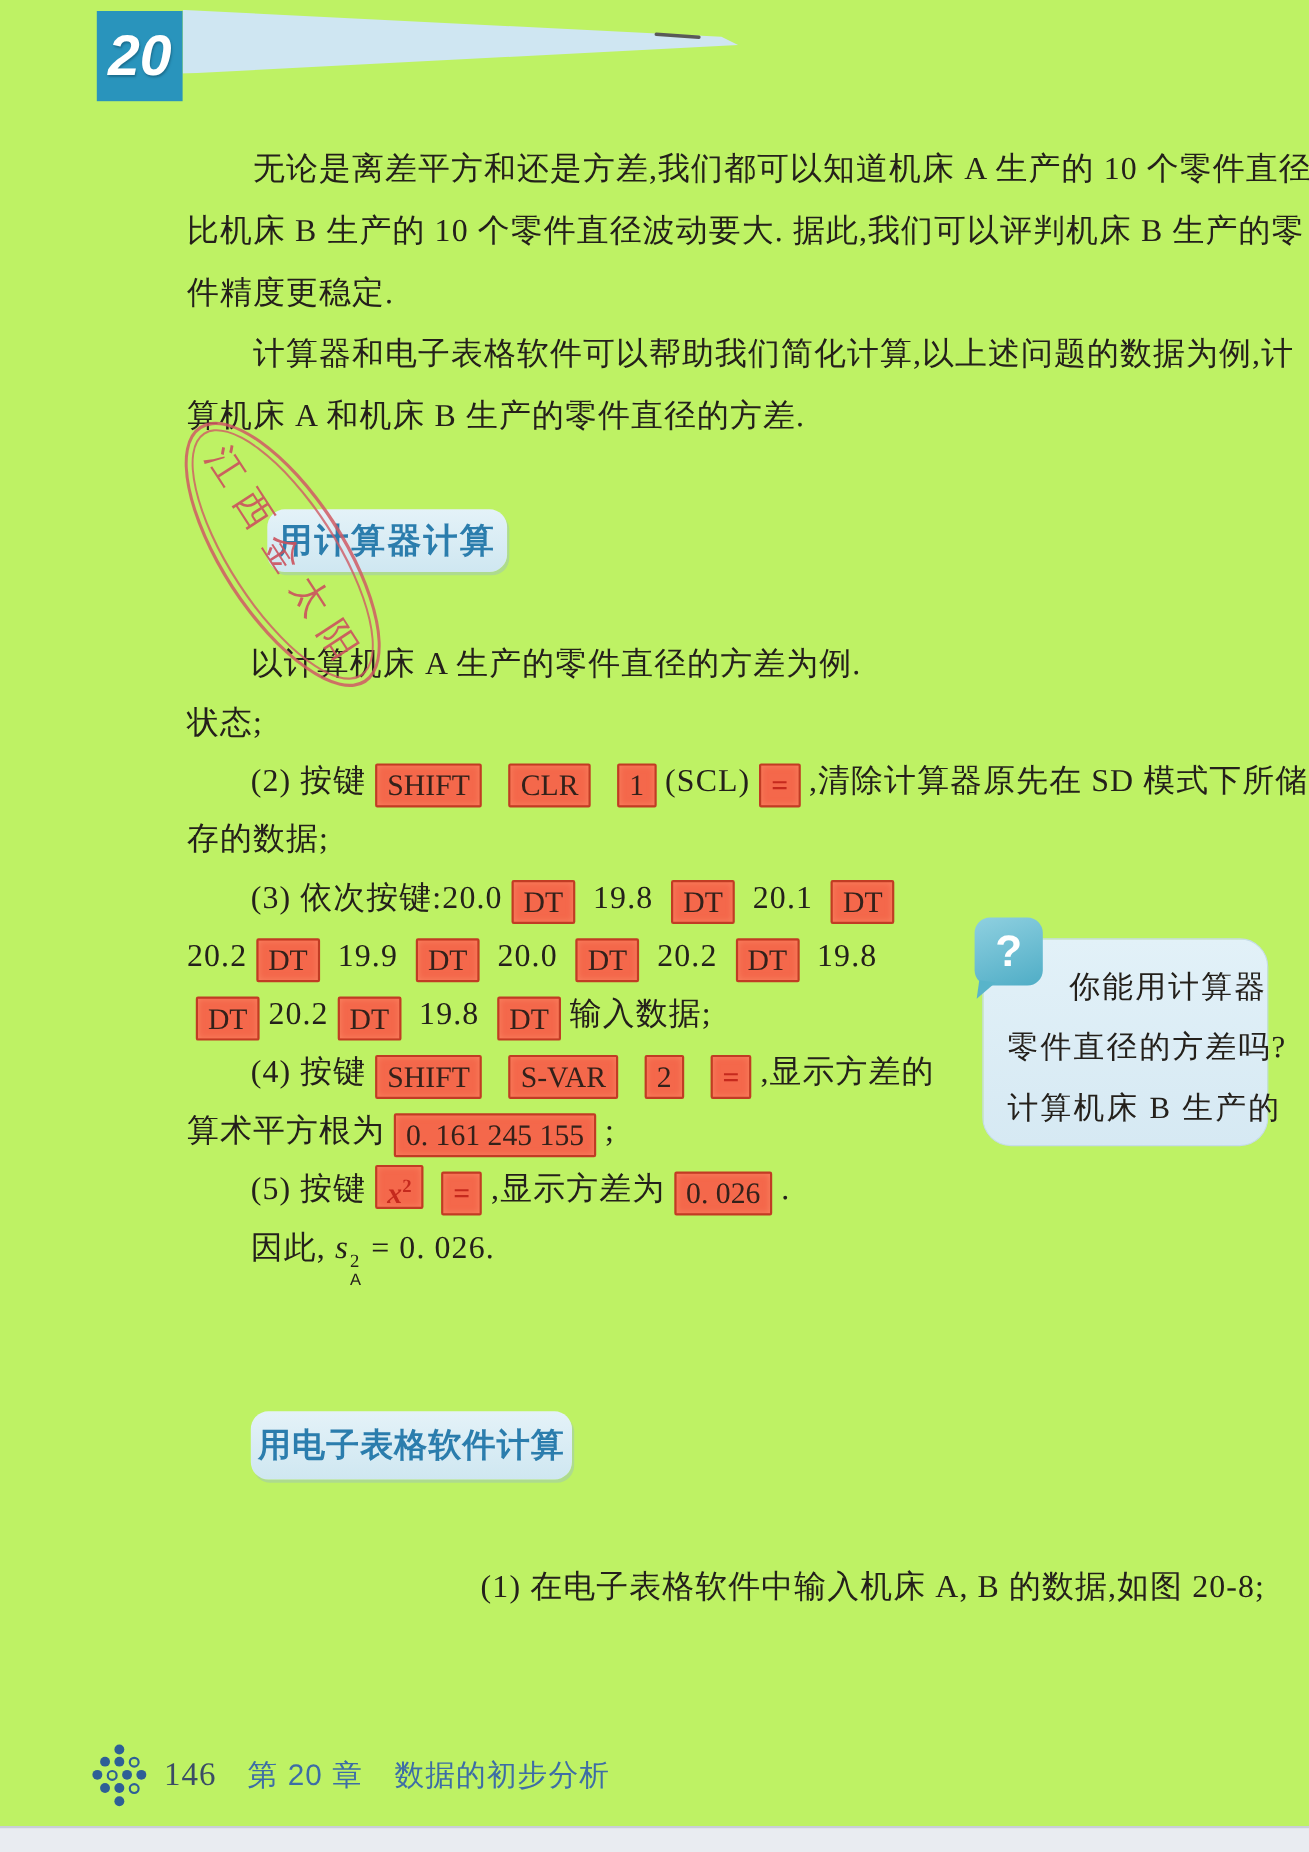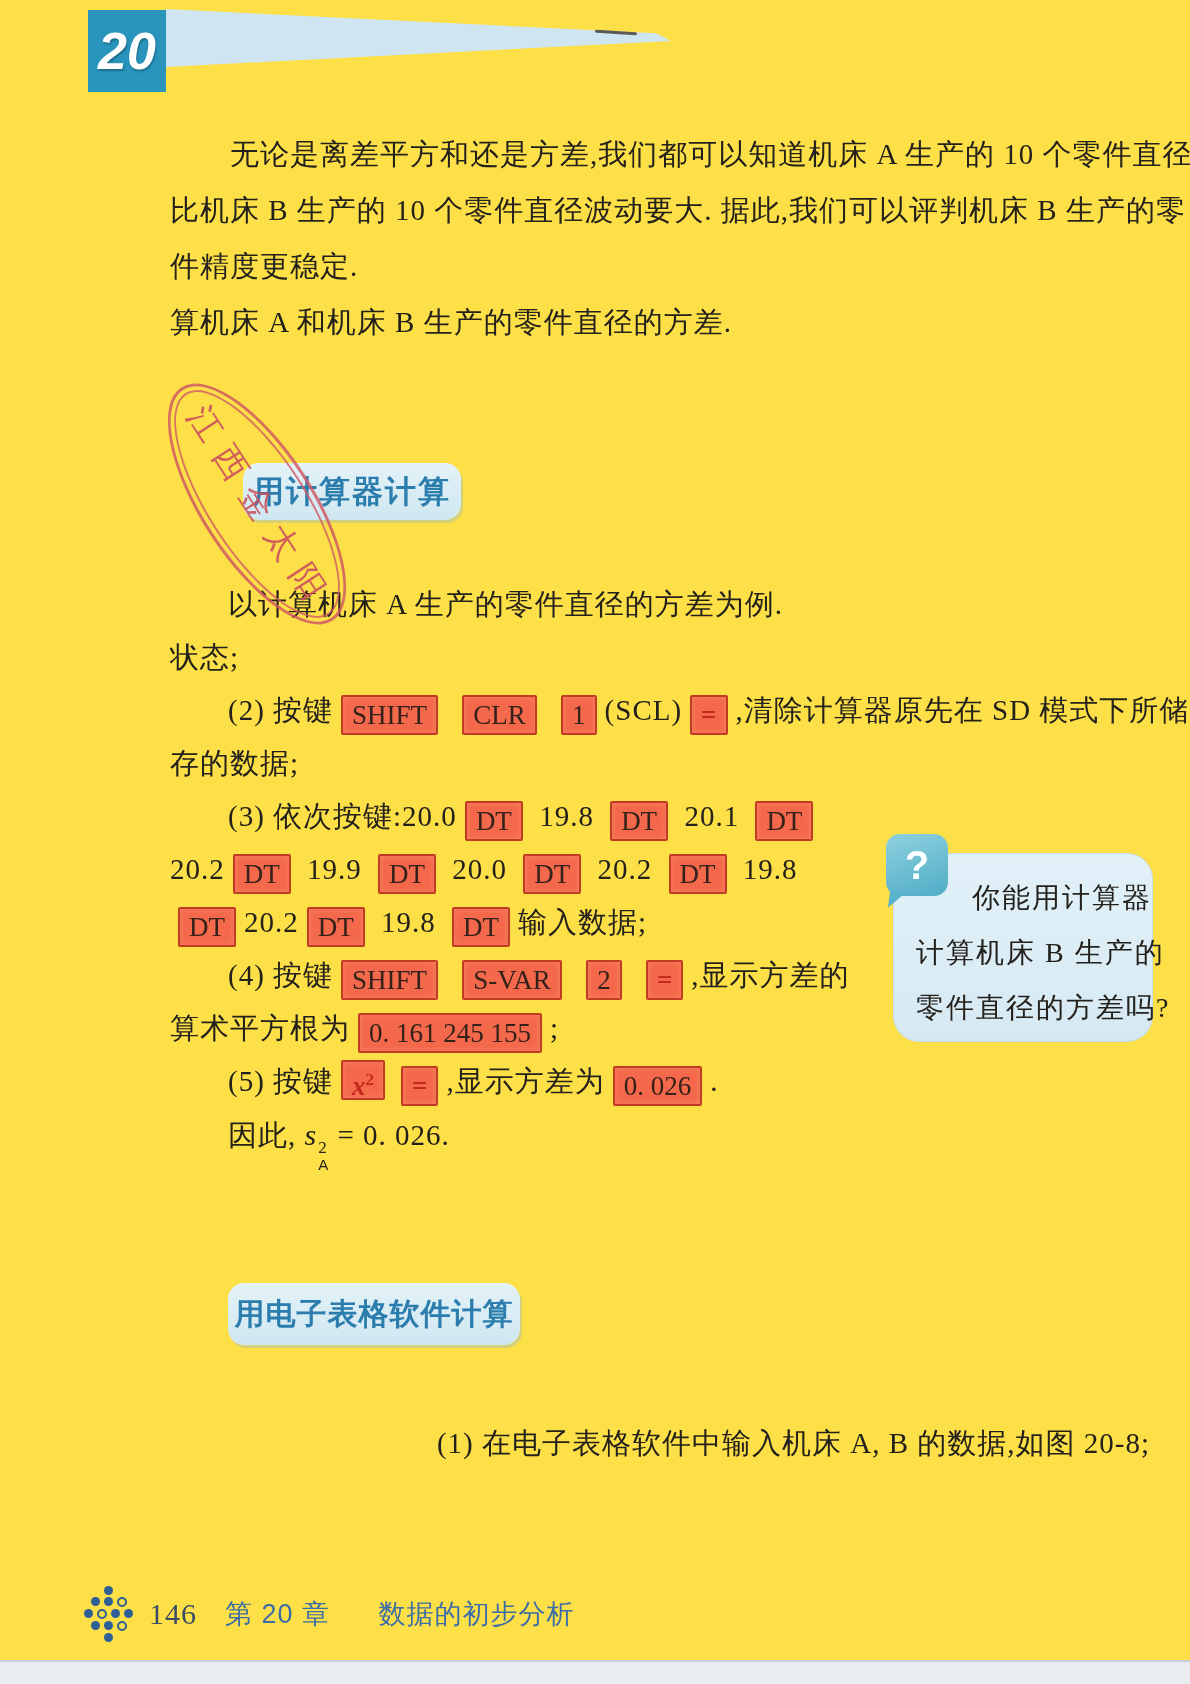--- a/index.html
+++ b/index.html
@@ -1,16 +1,16 @@
 <!DOCTYPE html>
 <html><head>
 <meta charset="utf-8">
 <style>
   html,body{margin:0;padding:0;background:#e9e9e6;}
-  #page{position:relative;width:1190px;height:1684px;background:#fde047;overflow:hidden;
+  #page{position:relative;width:1190px;height:1684px;background:#bef264;overflow:hidden;
         font-family:"Liberation Serif","DejaVu Serif",serif;color:#24201b;}
 
   
   .badge{position:absolute;left:88px;top:10px;width:78px;height:82px;background:#2994bc;
          display:flex;align-items:center;justify-content:center;
          font-family:"Liberation Sans","DejaVu Sans",sans-serif;font-weight:bold;font-style:italic;
          font-size:52px;color:#ffffff;text-shadow:1px 2px 2px rgba(0,40,60,.35);}
   .banner{position:absolute;left:166px;top:9px;width:505px;height:58px;background:#cfe6f2;
           clip-path:polygon(0 0,97% 42%,100% 55%,0 100%);}
   .banner-line{position:absolute;left:595px;top:31px;width:42px;height:3px;background:#5a5a58;
@@ -74,40 +74,41 @@
 
   
   .footer{position:absolute;left:84px;top:1585px;display:flex;align-items:center;}
   .dots{display:flex;flex-direction:column;align-items:center;margin-right:16px;}
   .dot-row{display:flex;gap:4px;margin:1px 0;}
   .dot{width:9px;height:9px;border-radius:50%;background:#2e5f96;}
   .dot.hollow{background:transparent;border:2px solid #2e5f96;width:6px;height:6px;}
   .page-num{font-size:30px;color:#3b4c66;margin-right:28px;letter-spacing:1px;}
   .chapter{font-family:"Liberation Sans","DejaVu Sans",sans-serif;font-size:27px;
            color:#3d6da6;letter-spacing:1px;}
-  .chapter .title{margin-left:40px;}
+  .chapter .title{margin-left:20px;}
   .bottom-strip{position:absolute;left:0;bottom:0;width:1190px;height:22px;background:#e9ecf1;
            border-top:2px solid #c9cfd8;}
 </style>
 </head>
 <body>
 
 <div id="page">
 
   <div class="badge">20</div>
   <div class="banner"></div>
   <div class="banner-line"></div>
 
   <div class="para" style="top:126px;">
       <div class="line">　　无论是离差平方和还是方差,我们都可以知道机床 A 生产的 10 个零件直径</div>
       <div class="line">比机床 B 生产的 10 个零件直径波动要大. 据此,我们可以评判机床 B 生产的零</div>
       <div class="line">件精度更稳定.</div>
     </div>
 
   <div class="para" style="top:294px;">
+      <div class="line">　　计算器和电子表格软件可以帮助我们简化计算,以上述问题的数据为例,计</div>
       <div class="line">算机床 A 和机床 B 生产的零件直径的方差.</div>
     </div>
 
   <div class="pill pill1">
     <span>用计算器计算</span>
   </div>
 
   <div class="stamp">
     <span class="stamp-text">江西金太阳</span>
   </div>
@@ -123,22 +124,22 @@
       <div class="step-line indent"><span class="txt">(4) 按键</span><span class="key">SHIFT</span><span class="txt"> </span><span class="key">S-VAR</span><span class="txt"> </span><span class="key">2</span><span class="txt"> </span><span class="key key-red">=</span><span class="txt">,显示方差的</span></div>
       <div class="step-line"><span class="txt">算术平方根为</span><span class="key">0. 161 245 155</span><span class="txt">;</span></div>
       <div class="step-line indent"><span class="txt">(5) 按键</span><span class="key key-red key-x"><i>x</i><sup>2</sup></span><span class="key key-red">=</span><span class="txt">,显示方差为</span><span class="key">0. 026</span><span class="txt">.</span></div>
       <div class="step-line indent"><span class="txt">因此, </span><span class="sformula"><span class="sbase">s</span><span class="sstack"><span class="ssup">2</span><span class="ssub">A</span></span></span><span class="txt"> = 0. 026.</span></div>
     </div>
 
   <div class="bubble">
     <div class="qicon">?</div>
     <div class="bubble-lines">
         <div class="bubble-line">你能用计算器</div>
+        <div class="bubble-line">零件直径的方差吗?</div>
         <div class="bubble-line">计算机床 B 生产的</div>
-        <div class="bubble-line">零件直径的方差吗?</div>
       </div>
   </div>
 
   <div class="pill pill2">
     <span>用电子表格软件计算</span>
   </div>
 
   <div class="sheet-item">
     <div class="line">　　(1) 在电子表格软件中输入机床 A, B 的数据,如图 20-8;</div>
   </div>

